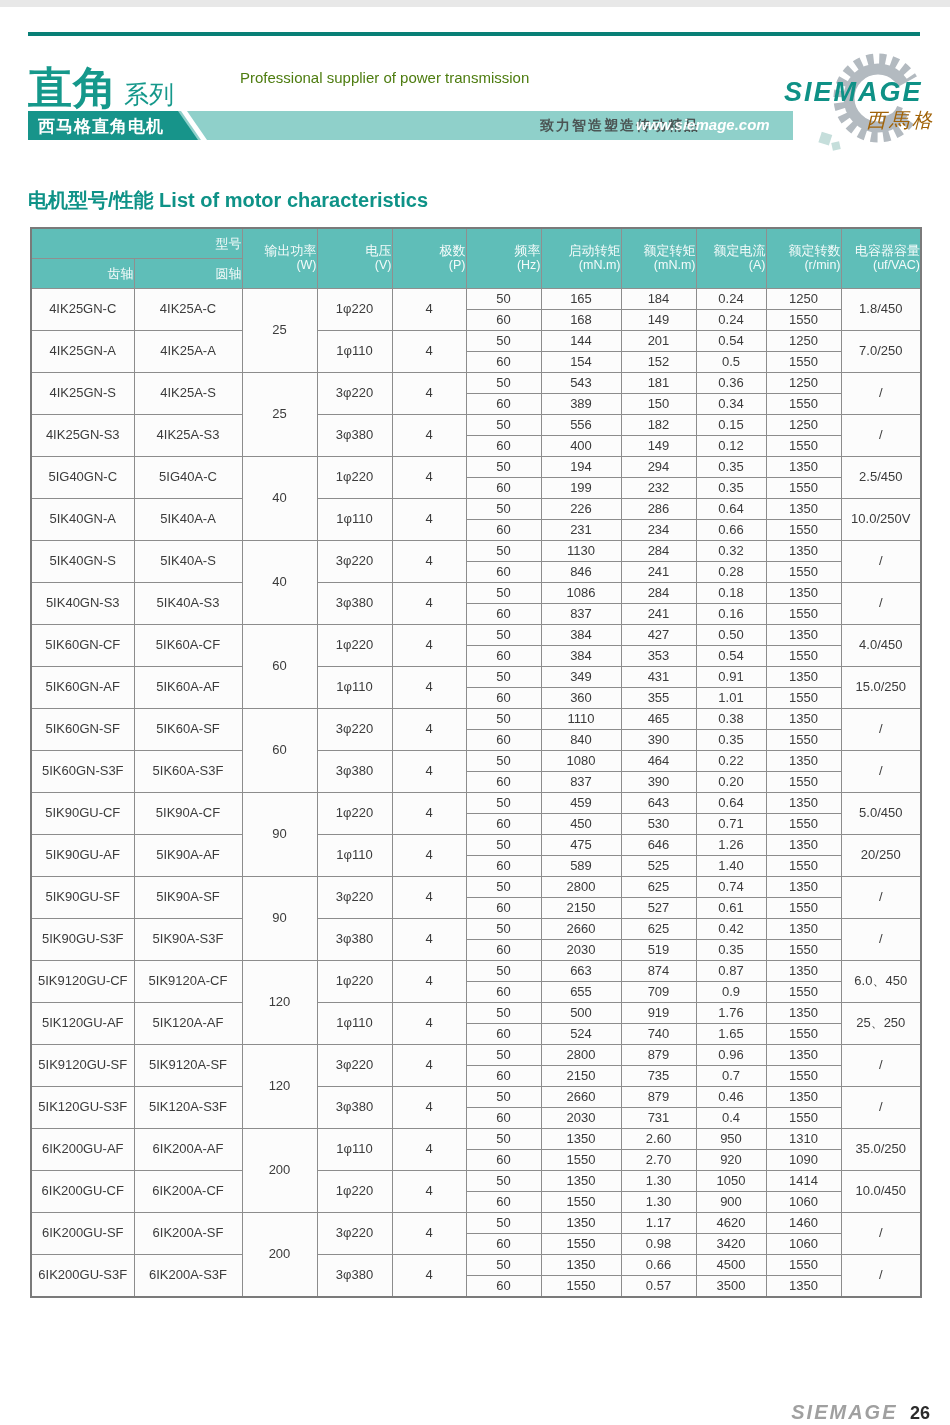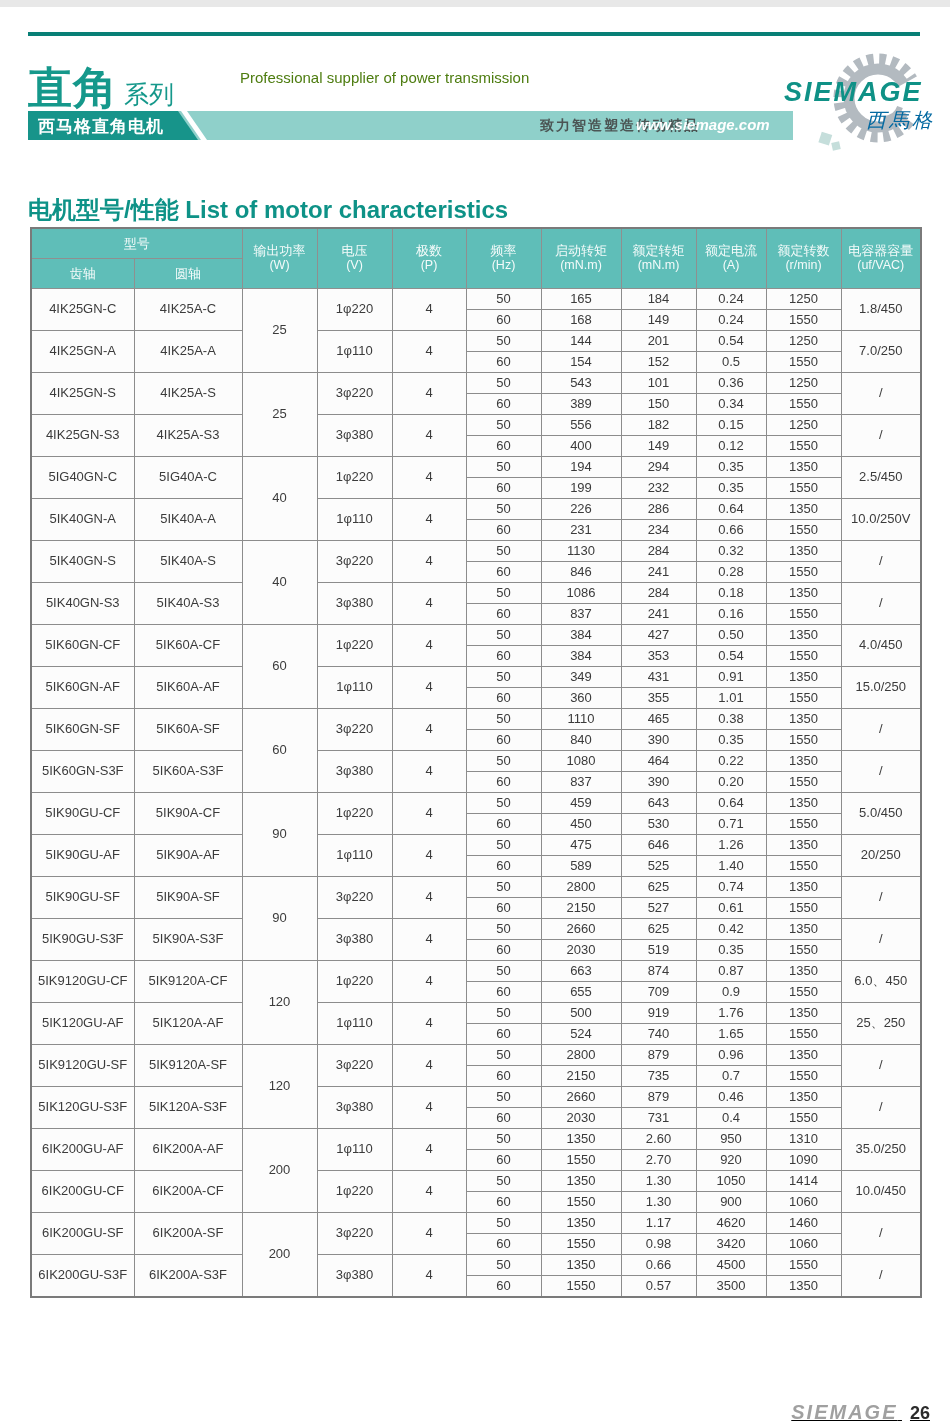--- a/index.html
+++ b/index.html
@@ -23,43 +23,43 @@
     clip-path:polygon(0 0, 150px 0, 170px 100%, 0 100%);
   }
   .banner-left-text { position:absolute; left:10px; top:4px; color:#ffffff; font-size:17px; font-weight:bold; letter-spacing:1px; }
   .banner-gap { position:absolute; left:0; top:0; width:200px; height:29px; background:transparent;
     clip-path:polygon(153px 0, 159px 0, 179px 100%, 173px 100%); background:#ffffff; }
   .banner-slogan { position:absolute; left:512px; top:6px; font-size:14px; font-weight:bold; color:#404040; opacity:.85; letter-spacing:2px; }
   .banner-url { position:absolute; left:608px; top:5px; font-size:15px; font-weight:bold; font-style:italic; color:#ffffff; }
   .logo { position:absolute; left:778px; top:38px; width:168px; height:110px; }
   .logo svg { position:absolute; left:38px; top:0; }
   .logo-text { position:absolute; left:6px; top:32px; font-size:27px; font-weight:bold; font-style:italic; color:#0f9186; letter-spacing:2px; }
-  .logo-cn { position:absolute; left:88px; top:62px; font-size:20px; font-style:italic; color:#0369a1;
+  .logo-cn { position:absolute; left:88px; top:62px; font-size:20px; font-style:italic; color:#a16207;
     font-family:"Liberation Serif", serif; letter-spacing:3px; }
   
-  .section-title { position:absolute; left:28px; top:187px; font-size:24px; font-weight:bold; color:#0e9287;text-align:center; }
+  .section-title { position:absolute; left:28px; top:180px; font-size:20px; font-weight:bold; color:#0e9287;text-align:center; }
   
   .table-wrap { position:absolute; left:30px; top:220px; }
   table.motor { border-collapse:collapse; table-layout:fixed; width:890px; background:#fcfcfc; border:2px solid #7a7a7a; }
   table.motor th {
     background:#5fbeb8; color:#f4fbfa; font-weight:normal; font-size:13px;
-    border:1px solid #8f8f8f; padding:1px 0; line-height:15px;
+    border:1px solid #8f8f8f; padding:1px 0; line-height:15px;text-align:right;
   }
   table.motor th .u { font-size:12.5px; }
   table.motor td {
     border:1px solid #8c8c8c; font-size:13px; color:#3b3b3b;
     text-align:center; height:20px; line-height:20px; padding:0;
     overflow:hidden; white-space:nowrap;
   }
   table.motor tr.hdr1 th { height:30px; }
   table.motor tr.hdr2 th { height:30px; }
   td.sub-a { border-bottom:1px solid #b7b7b7; }
   td.model-cell { font-size:12.5px; }
   
-  .footer { position:absolute; right:20px; bottom:8px; white-space:nowrap;text-decoration:underline; }
+  .footer { position:absolute; right:20px; bottom:8px; white-space:nowrap; }
   .footer-brand { font-size:20px; font-weight:bold; font-style:italic; color:#a0a0a0; letter-spacing:2px; }
   .footer-num { font-size:18px; font-weight:bold; color:#2b2b2b; margin-left:8px; }
 </style>
 </head>
 <body>
 
 <div class="page">
 
   <div class="top-rule"></div>
 
@@ -196,21 +196,21 @@
             <td>1550</td>
           </tr>
           <tr>
             <td class="model-cell" rowspan="2">4IK25GN-S</td>
             <td class="model-cell" rowspan="2">4IK25A-S</td>
             <td class="power-cell" rowspan="4">25</td>
             <td class="volt-cell" rowspan="2">3φ220</td>
             <td class="pole-cell" rowspan="2">4</td>
             <td class="sub-a">50</td>
             <td class="sub-a">543</td>
-            <td class="sub-a">101</td>
+            <td class="sub-a">181</td>
             <td class="sub-a">0.36</td>
             <td class="sub-a">1250</td>
             <td class="cap-cell" rowspan="2">/</td>
           </tr>
           <tr>
             <td>60</td>
             <td>389</td>
             <td>150</td>
             <td>0.34</td>
             <td>1550</td>

